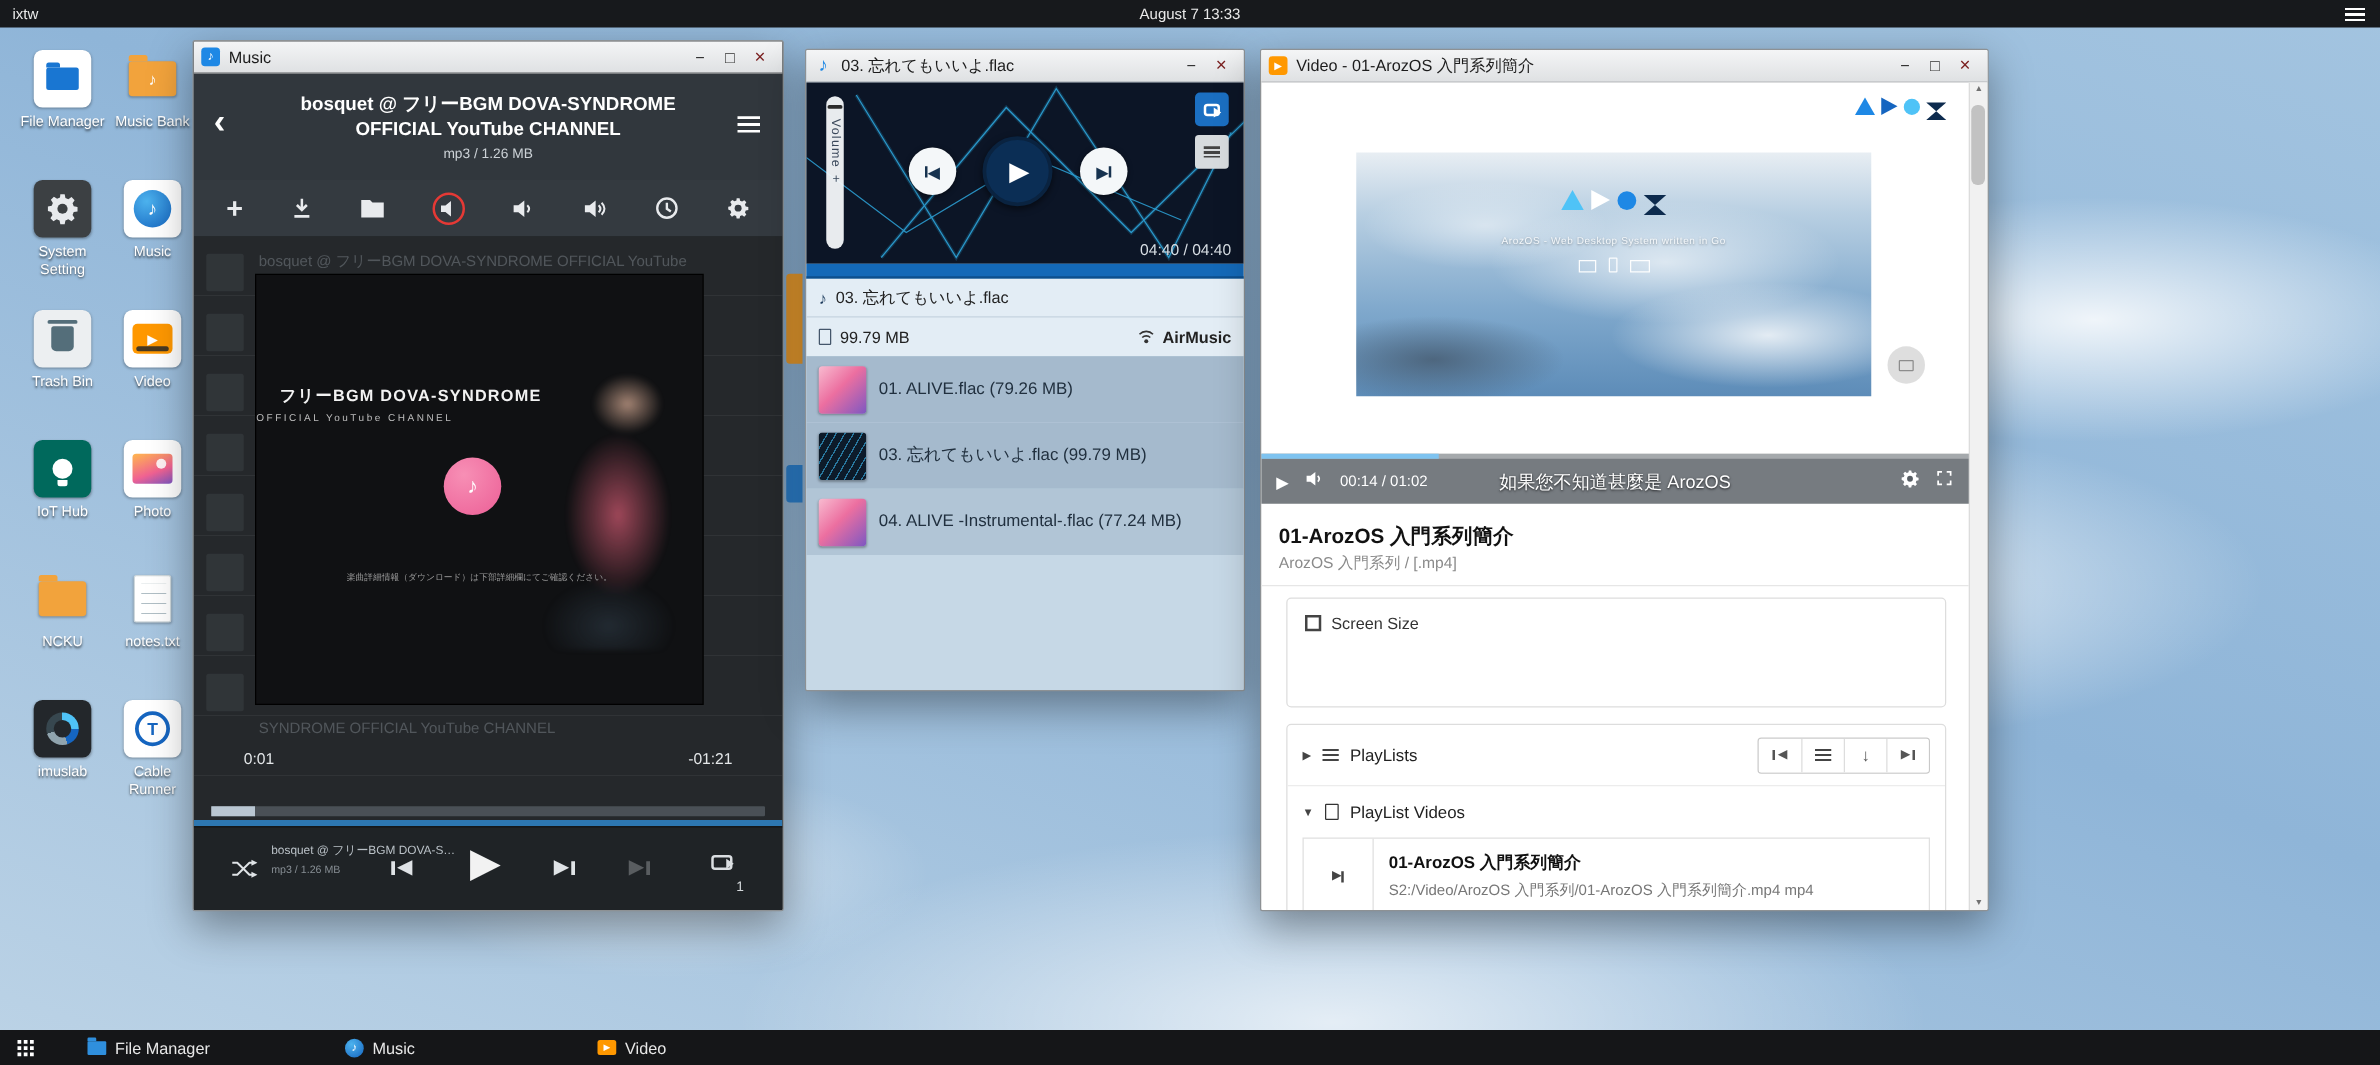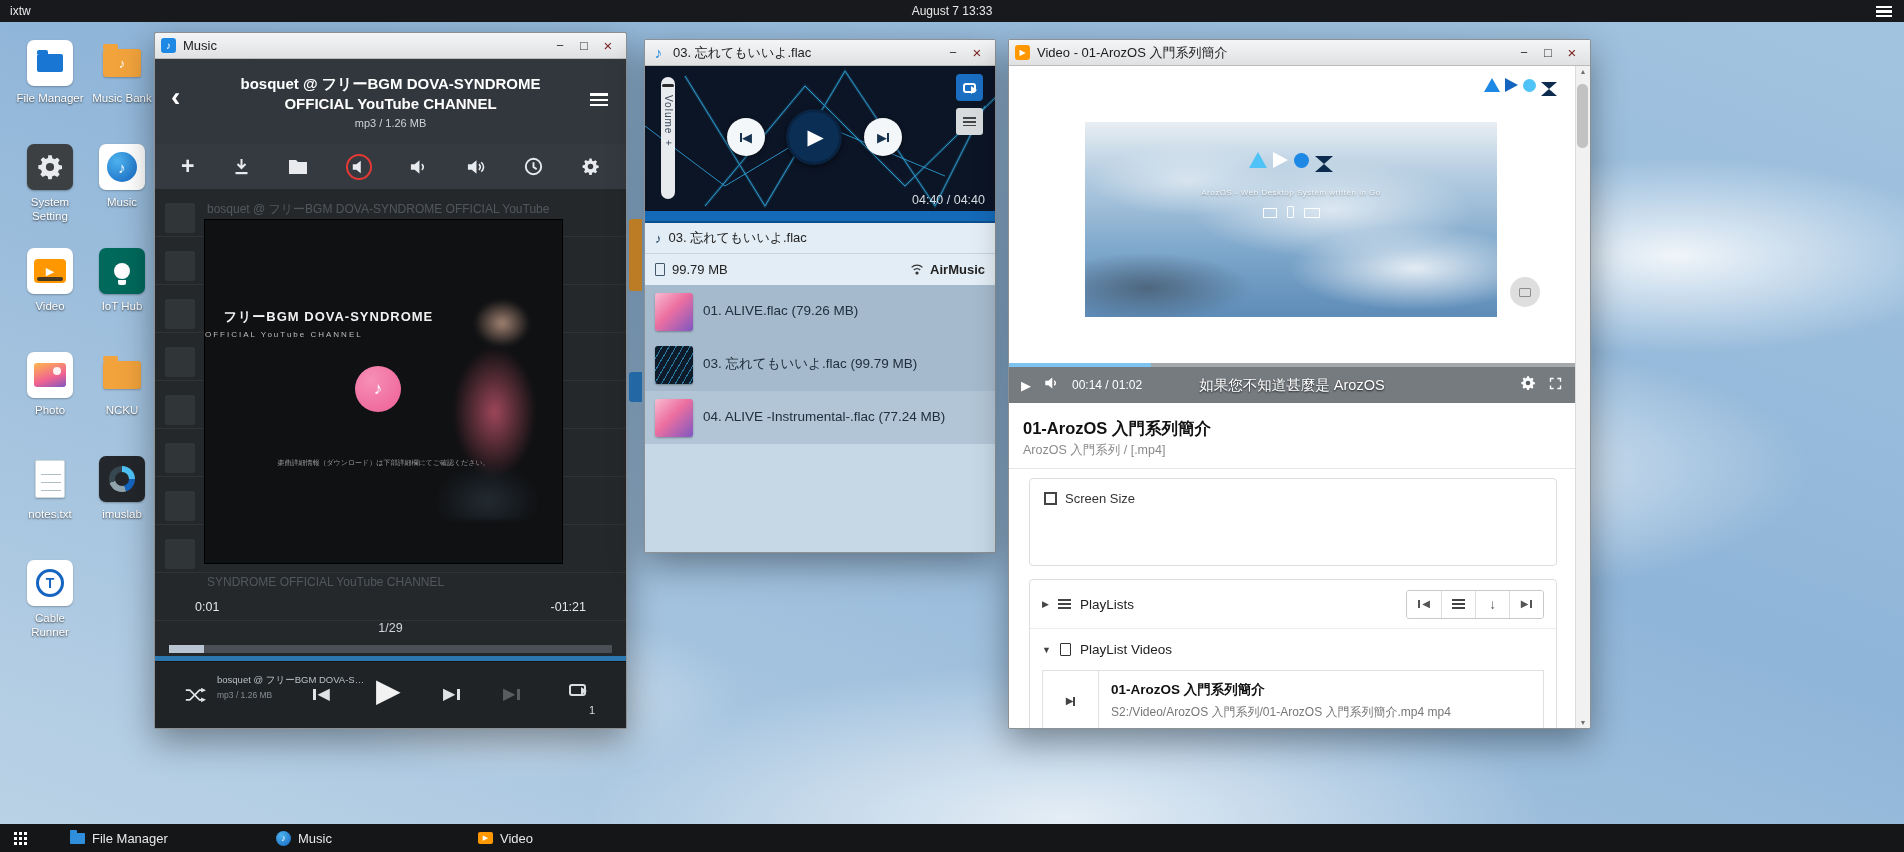--- a/index.html
+++ b/index.html
@@ -256,20 +256,26 @@
     </div>
     <div class="dicon">
       <div class="art music-app">
           <span class="circ-music">
             <span>♪</span>
           </span>
         </div>
       <div class="dlabel">Music</div>
     </div>
     <div class="dicon">
+      <div class="art trash">
+          <span class="trash-body"></span>
+        </div>
+      <div class="dlabel">Trash Bin</div>
+    </div>
+    <div class="dicon">
       <div class="art white">
           <span class="vid-rect">
             <span>▶</span>
           </span>
         </div>
       <div class="dlabel">Video</div>
     </div>
     <div class="dicon">
       <div class="art iot">
           <span class="bulb"></span>
@@ -395,21 +401,20 @@
         <div class="mt-logo">
             <span>♪</span>
           </div>
         <div class="mt-fine">楽曲詳細情報（ダウンロード）は下部詳細欄にてご確認ください。</div>
       </div>
 
       <div class="m-times">
         <span>0:01</span>
         <span>-01:21</span>
       </div>
-      <div class="m-pos">1/29</div>
       <div class="m-progress">
           <div class="fill"></div>
         </div>
       <div class="m-blueline"></div>
     </div>
 
     <div class="m-transport">
       <span class="tico m-shuffle">
         <svg width="21" height="16" viewBox="0 0 26 18">
             <g stroke="#dfe3e6" stroke-width="2" fill="none">

